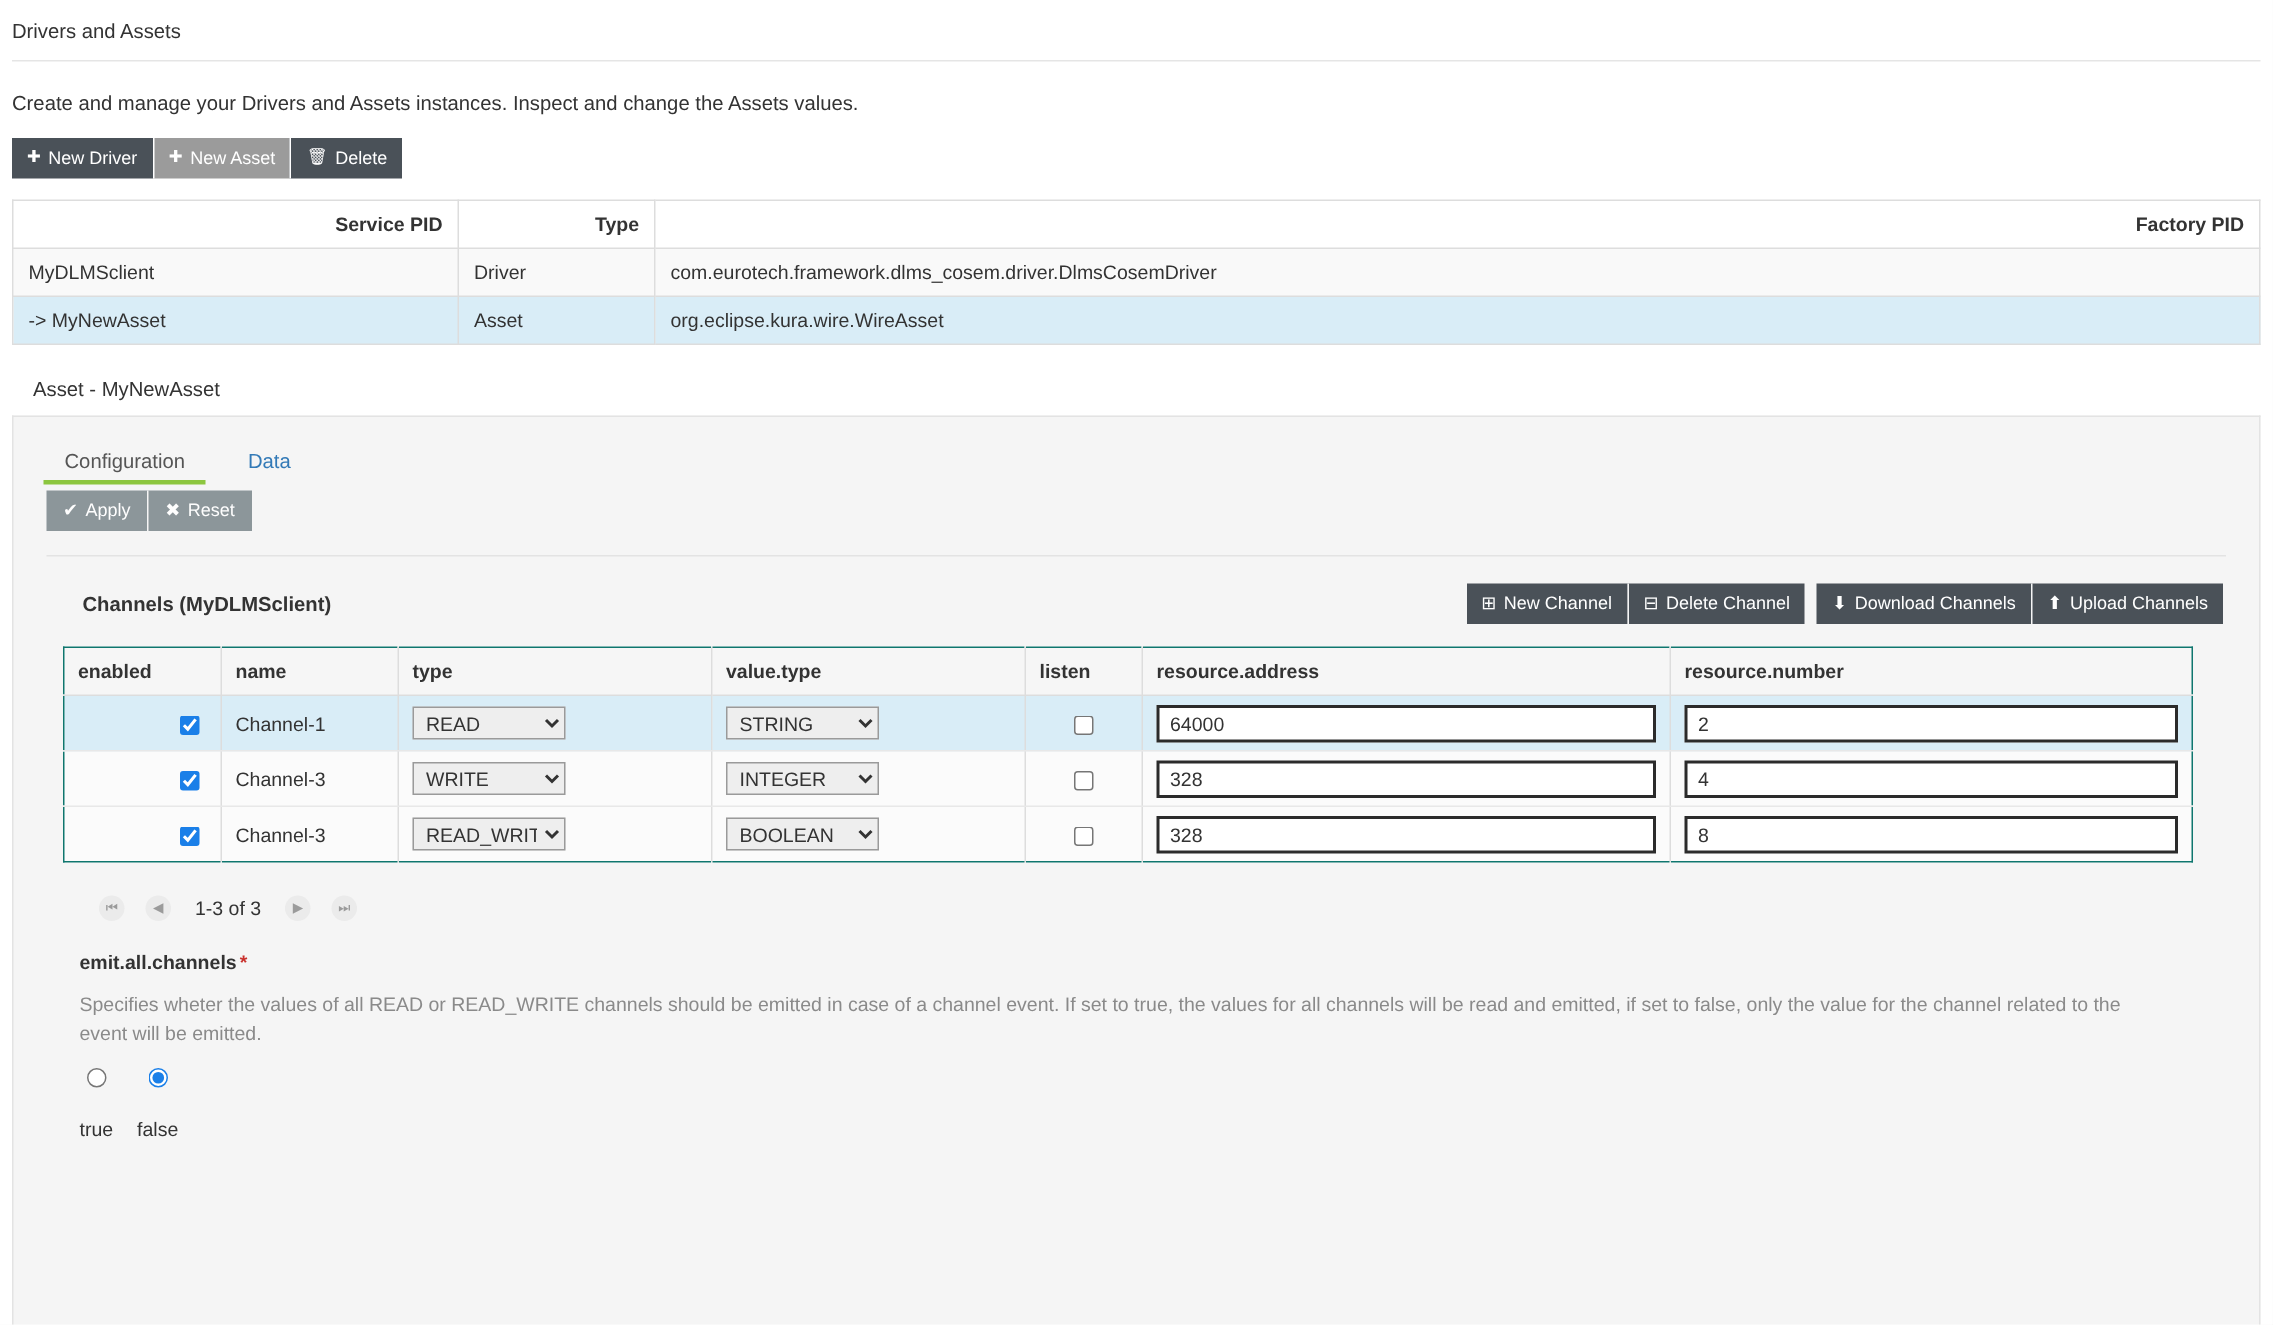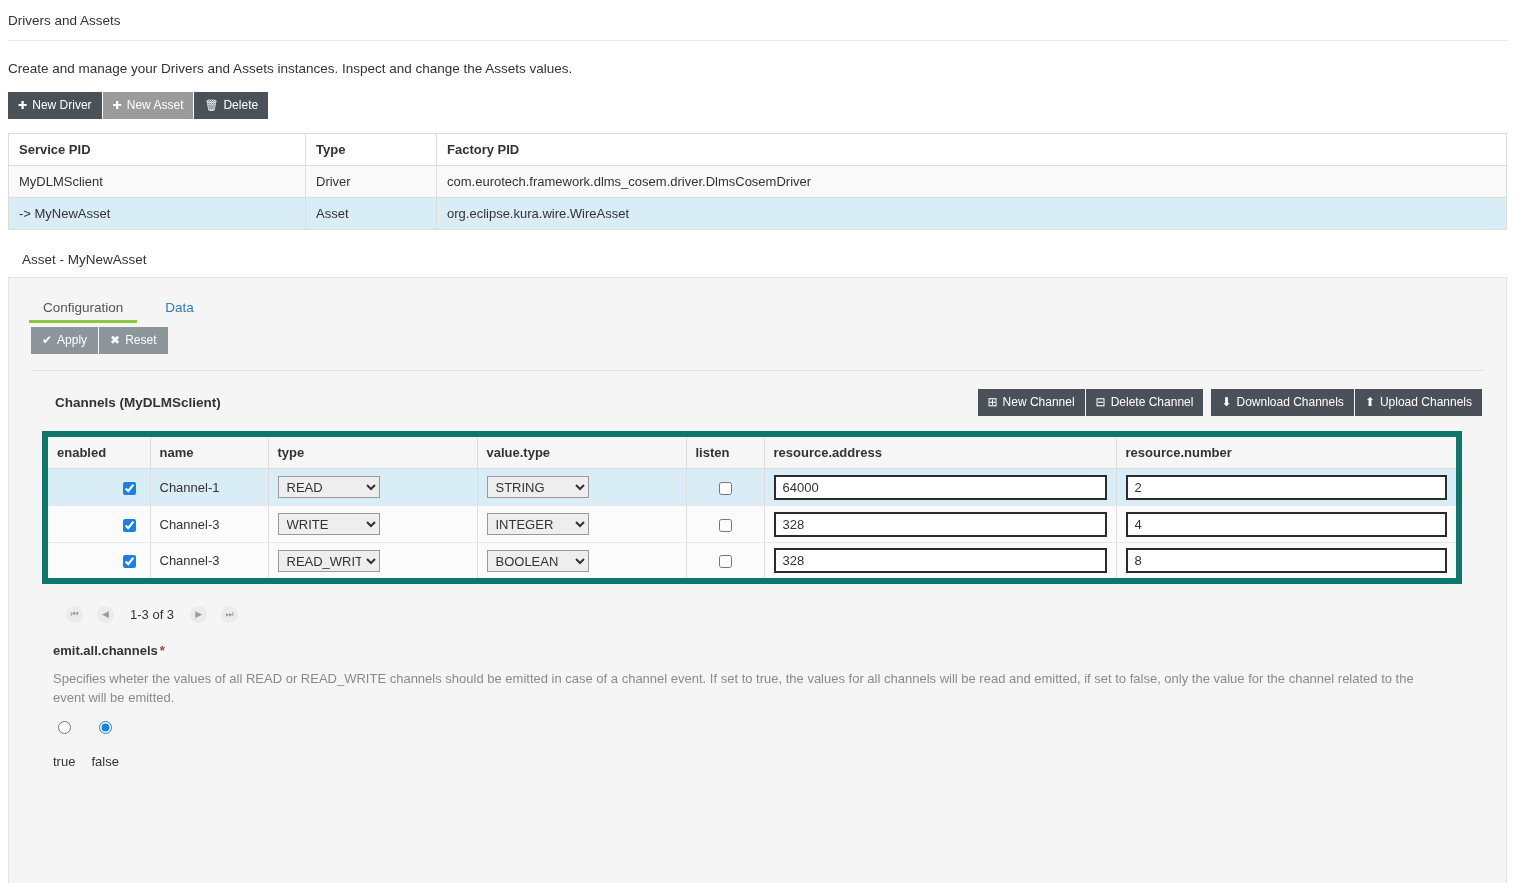--- a/index.html
+++ b/index.html
@@ -61,21 +61,21 @@
 
   
   .pid-table {
     width: 1499px;
     margin: 14px 8px 0 8px;
     border-collapse: collapse;
     table-layout: fixed;
     font-size: 13px;
   }
   .pid-table th {
-    text-align: left;
+    text-align: right;
     font-weight: bold;
     color: #333;
     padding: 8px 10px;
     border: 1px solid #dddddd;
     background: #ffffff;
     font-size: 13px;
   }
   .pid-table td {
     padding: 8px 10px;
     border: 1px solid #dddddd;
@@ -183,21 +183,21 @@
   .chgroup + .chgroup { margin-left: 8px; }
   .chgroup { display: inline-flex; }
 
   
   .ch-wrap { padding: 15px 44px 0 33px; }
   .ch-table {
     width: 100%;
     border-collapse: collapse;
     table-layout: fixed;
     background: #ffffff;
-    border: 6px solid #0f766e;
+    border: 1px solid #0f766e;
     font-size: 13px;
   }
   .ch-table th {
     text-align: left;
     font-weight: bold;
     font-size: 13px;
     color: #333;
     background: #f6f6f6;
     border-right: 1px solid #dddddd;
     border-bottom: 1px solid #dddddd;

